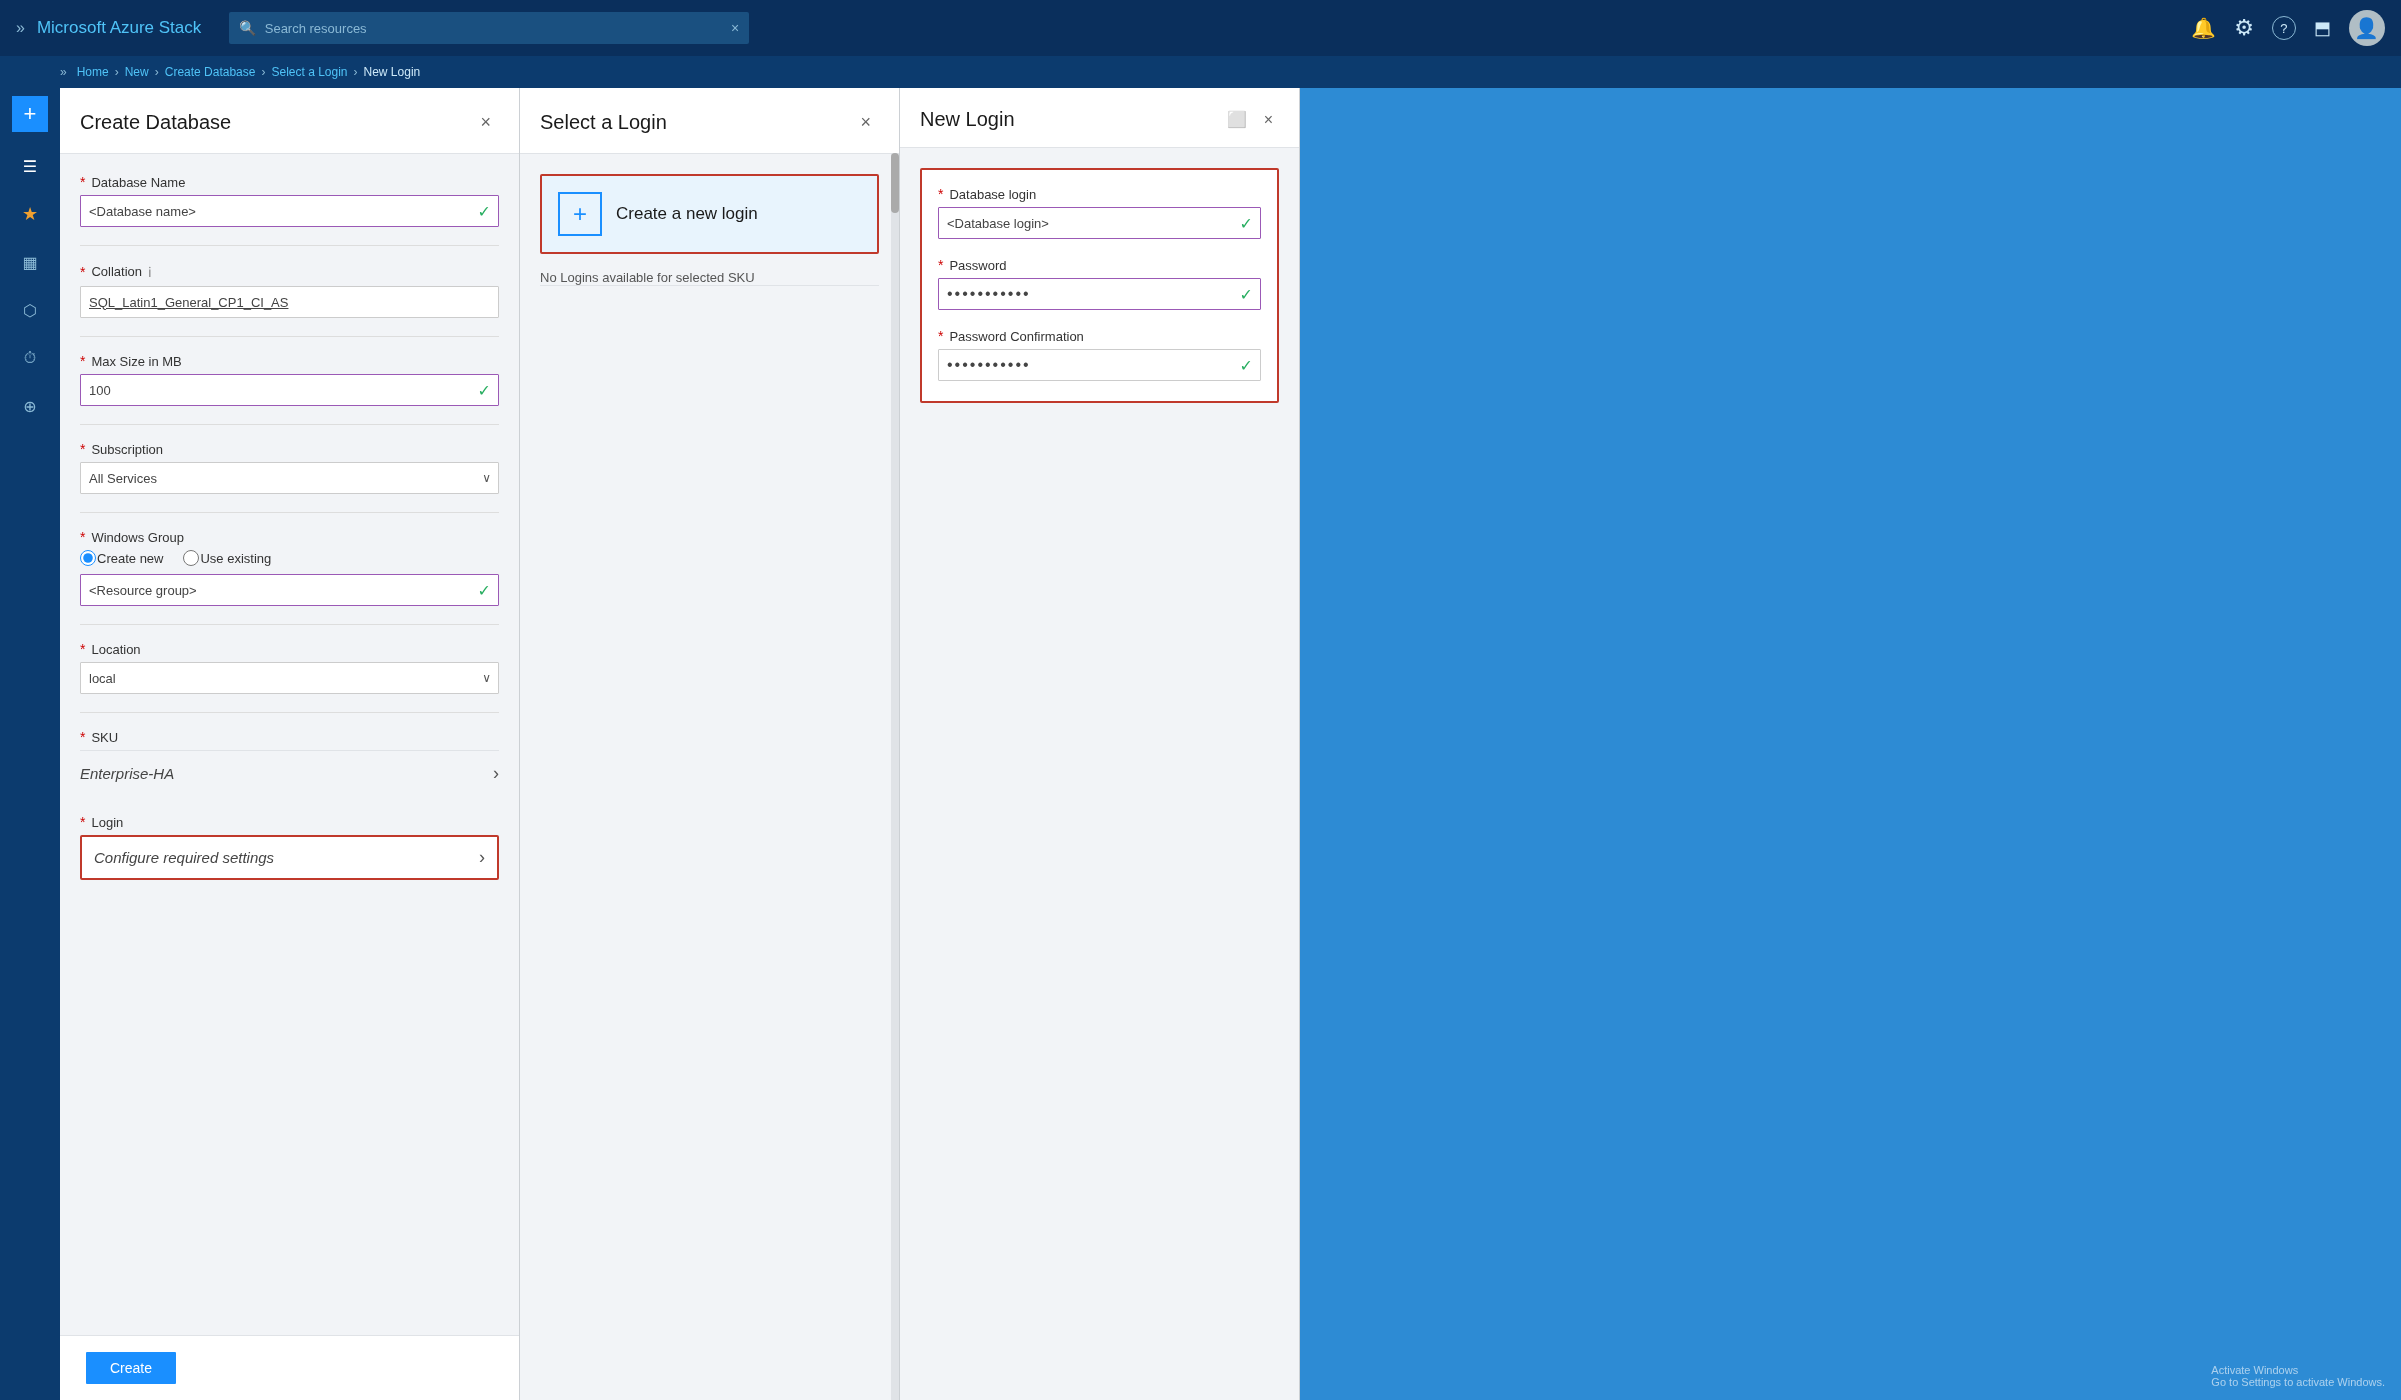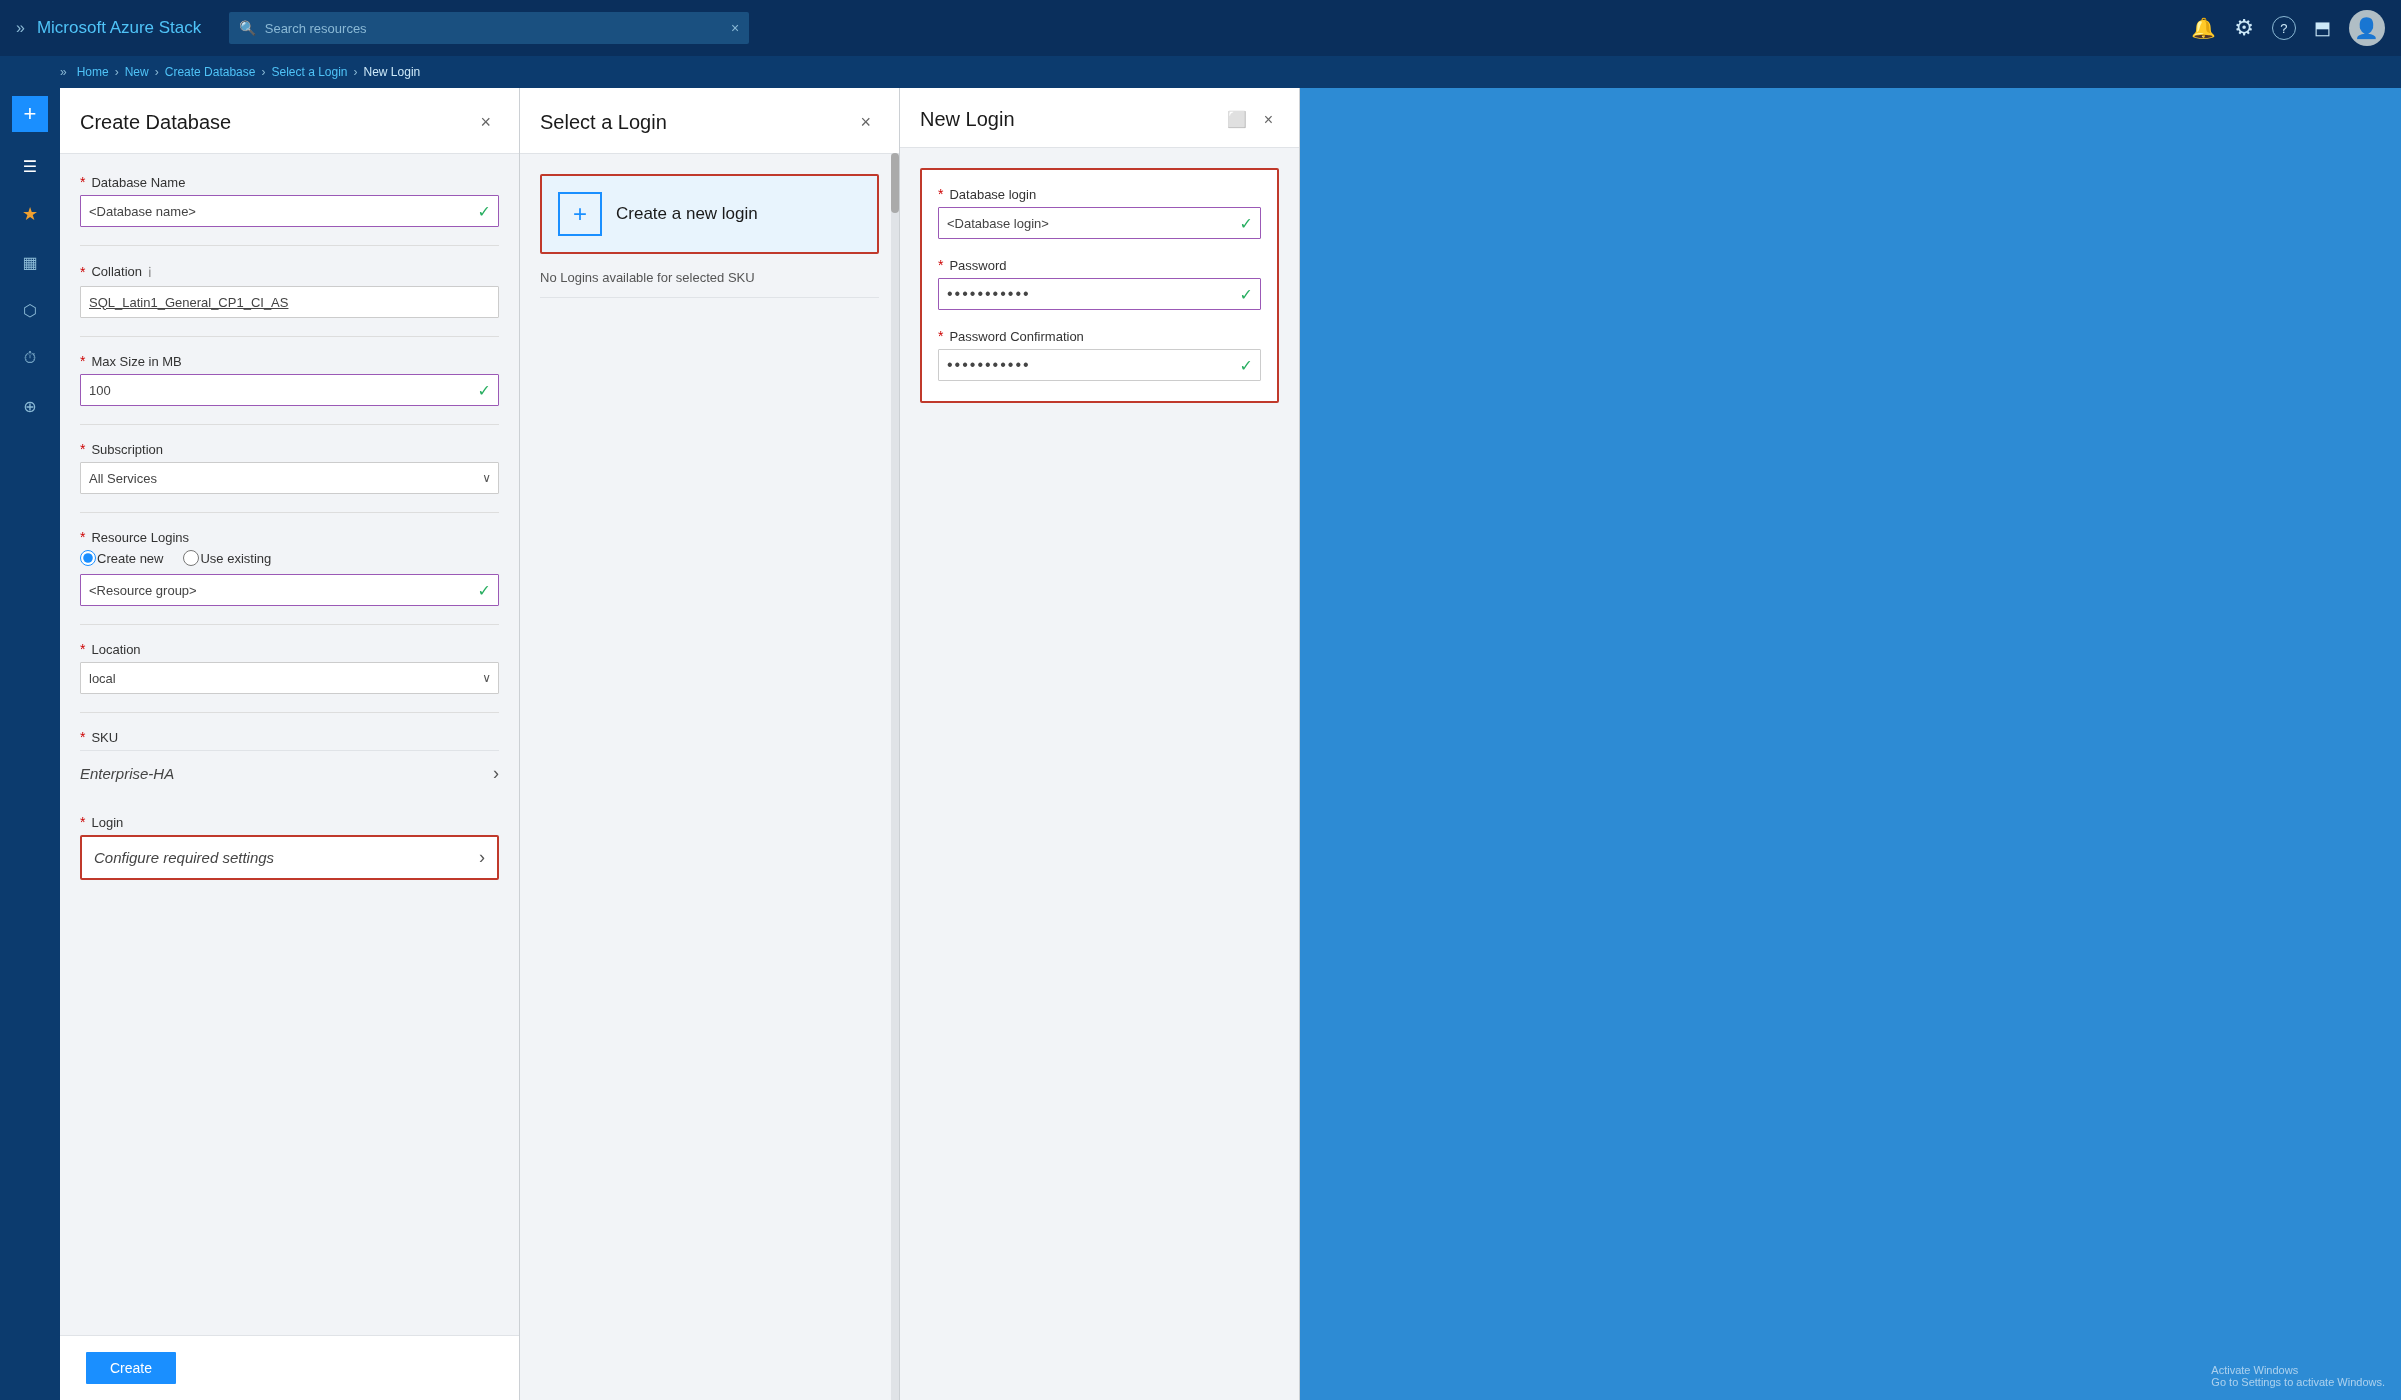--- a/index.html
+++ b/index.html
@@ -361,21 +361,21 @@
     }
     .create-login-text {
       font-size: 17px;
       color: #1a1a1a;
       font-weight: 300;
     }
     .no-logins-text {
       font-size: 13px;
       color: #555;
       margin-top: 8px;
-      padding-bottom: 12px;
+      padding-bottom: 0;
       border-bottom: 1px solid #e0e3e7;
     }
 
     
     .window-controls {
       display: flex;
       align-items: center;
       gap: 4px;
     }
     .win-btn {
@@ -543,21 +543,21 @@
           </select>
           <span class="select-arrow">∨</span>
         </div>
       </div>
 
       <hr class="divider">
 
       <div class="form-group">
         <div class="form-label">
           <span class="required-star">*</span>
-          <span>Resource Logins</span>
+          <span>Windows Group</span>
         </div>
         <div class="radio-group">
           <label class="radio-option">
             <input type="radio" class="radio-input" name="rg" checked="" style="">
             <span>Create new</span>
           </label>
           <label class="radio-option">
             <input type="radio" class="radio-input" name="rg" style="">
             <span>Use existing</span>
           </label>

